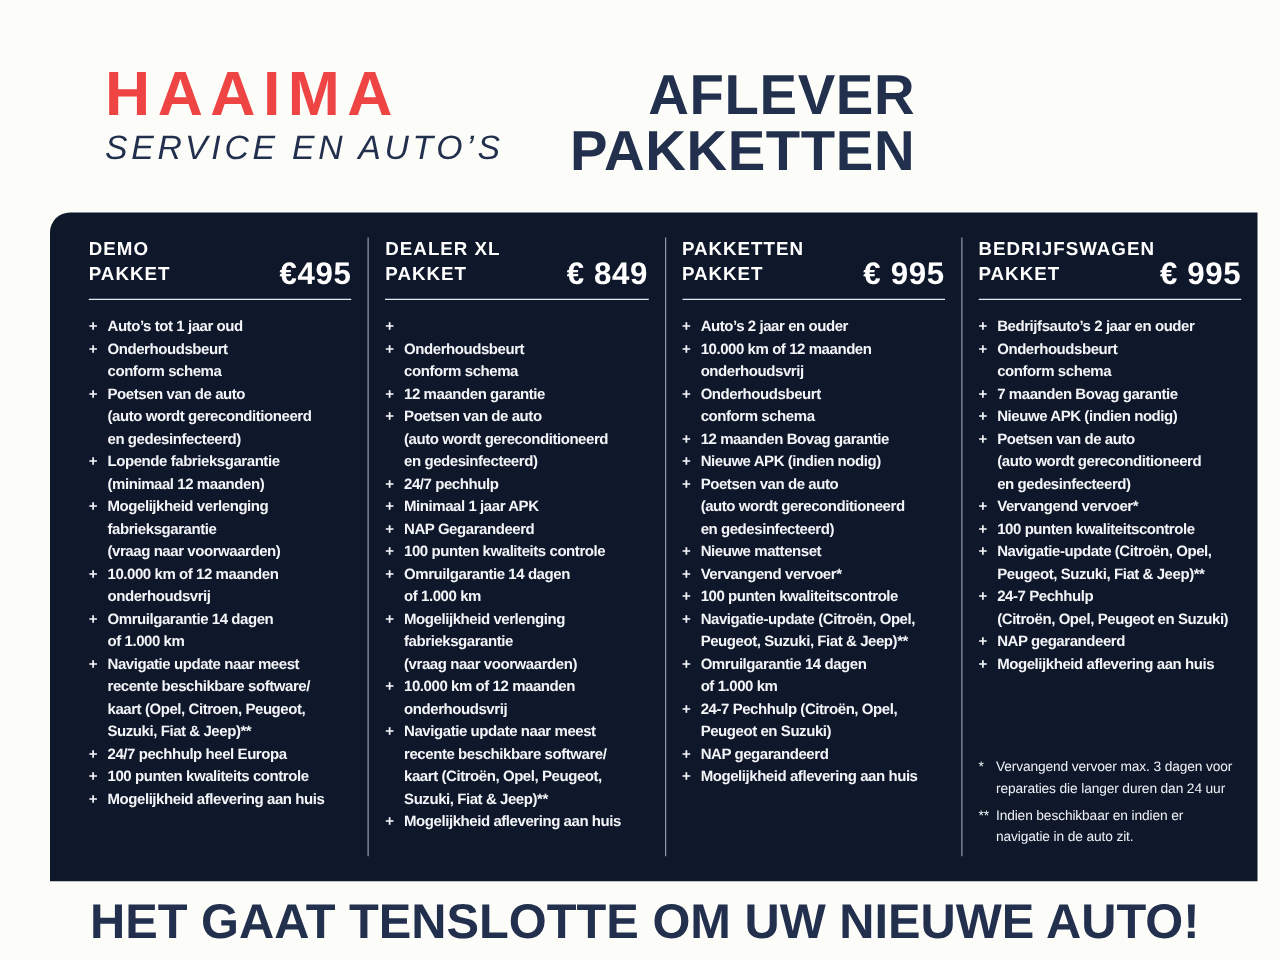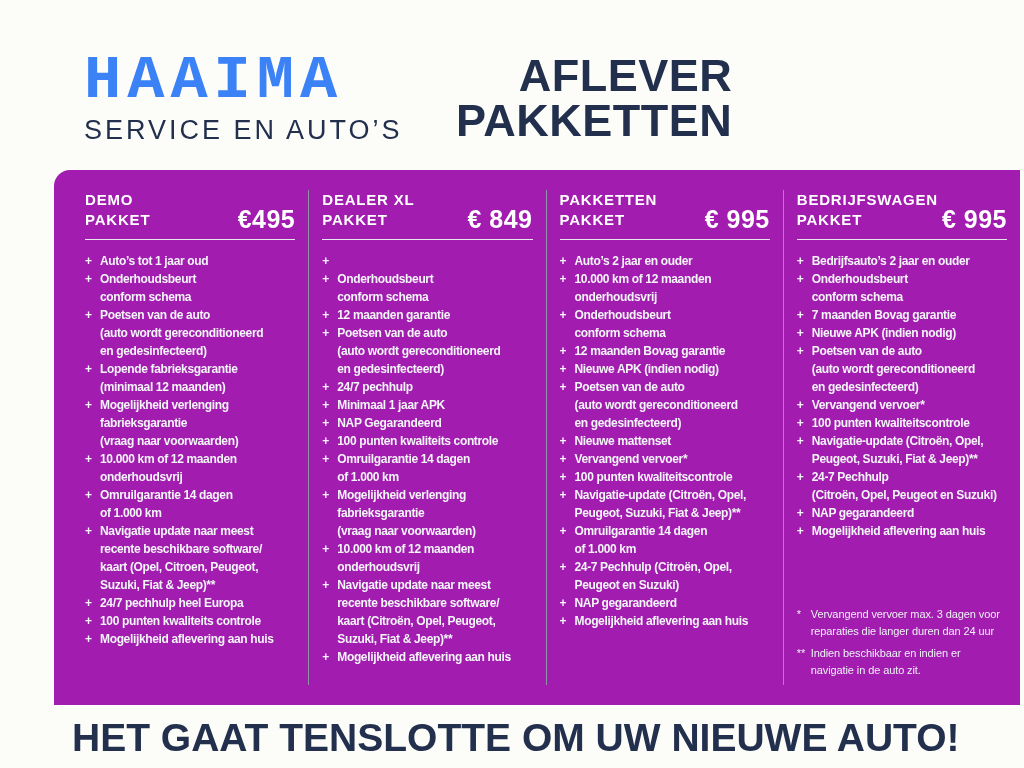--- a/index.html
+++ b/index.html
@@ -8,39 +8,39 @@
     position:relative;
     background:#fcfcf9;
     font-family:"Liberation Sans", sans-serif;
     overflow:hidden;
     color:#22304e;
   }
 
   
   .brand { position:absolute; left:84px; top:50px; }
   .brand-name {
-    font-size:62px; font-weight:bold; letter-spacing:6px;
-    line-height:1.0; color:#3b82f6;font-family:Liberation Mono, monospace;
+    font-size:50px; font-weight:bold; letter-spacing:6px;
+    line-height:1.0; color:#ef4444;
   }
   .brand-tagline {
     font-size:27px; font-weight:normal; letter-spacing:3px;
-    margin-top:3px; color:#22304e;
+    margin-top:3px; color:#22304e;font-style:italic;
   }
   .page-title {
     position:absolute; left:456px; top:53px;
     font-size:45px; font-weight:bold; line-height:45px;
     letter-spacing:0.5px; color:#22304e;text-align:right;
   }
   .page-title span { display:block; }
 
   
   .panel {
-    position:absolute; left:54px; top:170px;
+    position:absolute; left:40px; top:170px;
     width:966px; height:535px;
-    background:#a21caf;
+    background:#0f172a;
     border-radius:16px 0 0 0;
     display:flex;
     padding:20px 0 20px 18px;
   }
   .card {
     flex:1 1 0;
     padding:0 13px;
     border-right:1.5px solid #8d95a6;
     overflow:hidden;
   }

